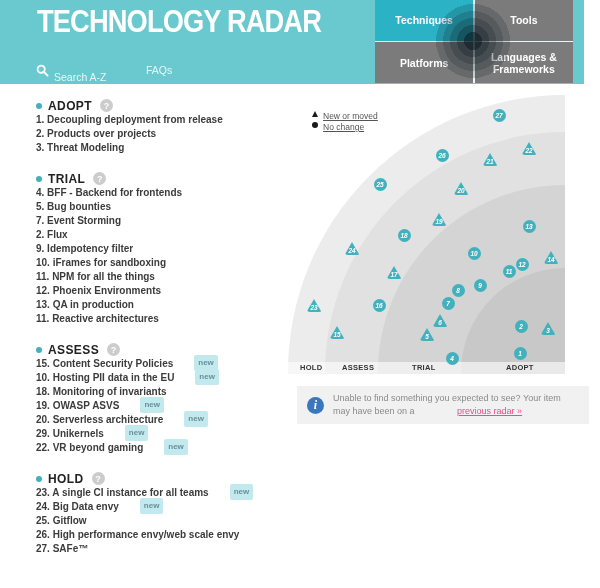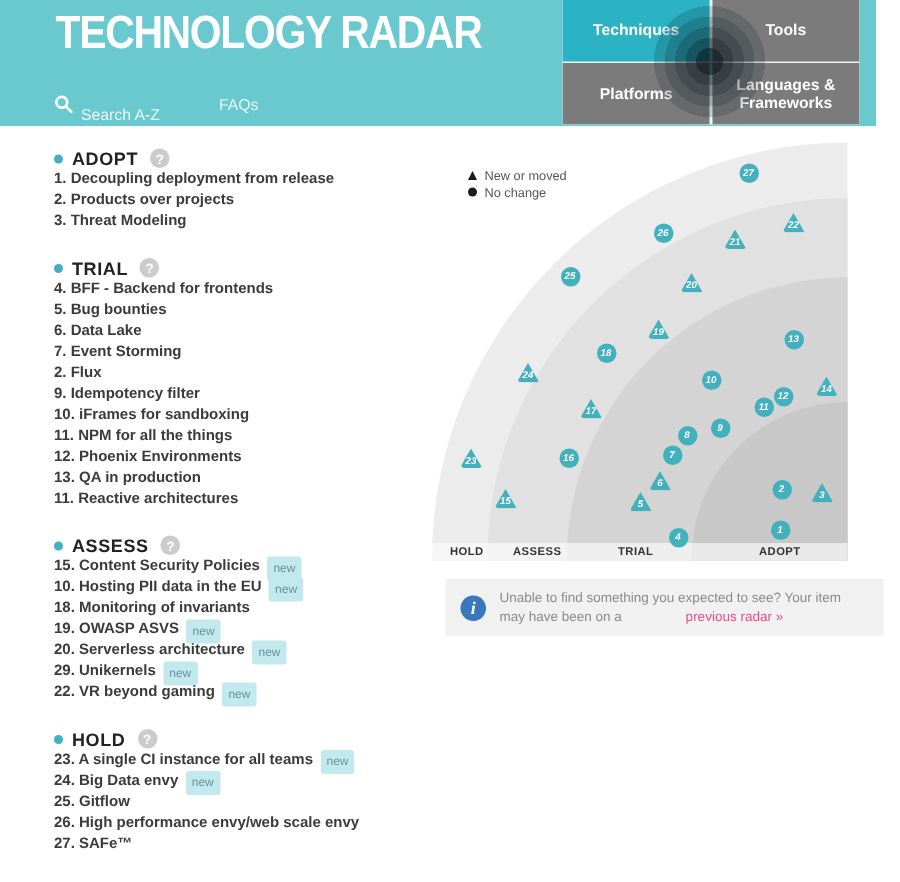--- a/index.html
+++ b/index.html
@@ -39,40 +39,40 @@
   .lists { position:absolute; left:36px; top:98px; width:256px; }
   .section { margin-bottom:16px; }
   .sec-head { height:15px; display:flex; align-items:center; }
   .ring-dot { width:6px; height:6px; border-radius:50%;
               background:var(--blip-teal,#43B1BD); margin-right:6px; flex:0 0 auto; }
   .sec-name { font-size:12px; font-weight:bold; color:#222; letter-spacing:.4px; }
   .qmark { width:13px; height:13px; border-radius:50%; background:#ccc; color:#fff;
            font-size:9px; font-weight:bold; display:flex; align-items:center;
            justify-content:center; margin-left:8px; cursor:pointer; }
   .item { height:14px; line-height:14px; font-size:10px; font-weight:bold; color:#3b3b3b;
-          white-space:nowrap; cursor:pointer; display:flex; align-items:flex-start; }
+          white-space:nowrap; cursor:pointer; display:flex; align-items:flex-end; }
   .new-badge { background:var(--new-badge-bg,#C2E9EE); color:var(--new-badge-text,#68909A);
-               font-size:8px; font-weight:normal; padding:1px 4px; margin-left:5px;
+               font-size:8px; font-weight:bold; padding:1px 4px; margin-left:21px;
                border-radius:2px; }
 
   
   .radar-clip { position:absolute; left:288px; top:95px; width:277px; height:279px;
                 overflow:hidden; z-index:1; }
   .ring { position:absolute; border-radius:50%; }
   .ring-hold   { width:554px; height:554px; left:0;     top:0;     background:var(--ring-hold,#ECECEC); }
   .ring-assess { width:480px; height:480px; left:37px;  top:37px;  background:var(--ring-assess,#E1E1E1); }
   .ring-trial  { width:374px; height:374px; left:90px;  top:90px;  background:var(--ring-trial,#D4D4D4); }
   .ring-adopt  { width:208px; height:208px; left:173px; top:173px; background:var(--ring-adopt,#C8C8C8); }
   .axis-band { position:absolute; left:288px; top:362px; width:277px; height:12px;
                background:rgba(255,255,255,.6); z-index:4; }
   .ring-label { position:absolute; top:362px; height:12px; line-height:12px;
                 font-size:7.5px; font-weight:bold; color:#333; letter-spacing:.3px; z-index:5; }
 
   .legend { position:absolute; left:312px; top:111px; z-index:6; }
-  .legend-row { display:flex; align-items:center; height:11px; font-size:8.5px; color:#555; }
+  .legend-row { display:flex; align-items:flex-start; height:11px; font-size:8.5px; color:#555;text-decoration:underline; }
   .tri-icon { width:0; height:0; border-left:3.5px solid transparent;
               border-right:3.5px solid transparent; border-bottom:6px solid #1a1a1a;
               margin-right:5px; }
   .dot-icon { width:6px; height:6px; border-radius:50%; background:#1a1a1a; margin-right:5px; }
 
   .blip { position:absolute; z-index:7; background:var(--blip-teal,#43B1BD); color:#fff;
           font-size:6.5px; font-style:italic; font-weight:bold; display:flex;
           justify-content:center; cursor:pointer; }
   .blip.circle { width:13px; height:13px; border-radius:50%; align-items:center; }
   .blip.triangle { width:15px; height:13px; align-items:flex-end; padding-bottom:1px;
@@ -81,21 +81,21 @@
 
   
   .info-box { position:absolute; left:297px; top:386px; width:292px; height:38px;
               background:#F1F1F1; display:flex; align-items:center; padding:0 10px; z-index:2; }
   .info-icon { width:17px; height:17px; border-radius:50%; flex:0 0 auto;
                background:var(--info-blue,#3A77BC); color:#fff;
                font-family:"Liberation Serif",serif; font-style:italic; font-weight:bold;
                font-size:12px; display:flex; align-items:center; justify-content:center;
                margin-right:9px; }
   .info-text { font-size:9px; line-height:13px; color:#8a8a8a; }
-  .prev-link { color:var(--link-pink,#E94E8D); cursor:pointer;padding-left:40px; }
+  .prev-link { color:var(--link-pink,#E94E8D); text-decoration:underline; cursor:pointer;padding-left:40px; }
 </style>
 </head>
 <body>
 
 <div class="page">
 
   <div class="header">
     <div class="page-title">TECHNOLOGY RADAR</div>
     <div class="search-row">
       <span class="search-icon">
@@ -137,23 +137,20 @@
         <div class="sec-head">
           <span class="ring-dot"></span>
           <span class="sec-name">TRIAL</span>
           <span class="qmark">?</span>
         </div>
         <div class="item">
           <span>4. BFF - Backend for frontends</span>
         </div>
         <div class="item">
           <span>5. Bug bounties</span>
-        </div>
-        <div class="item">
-          <span>6. Data Lake</span>
         </div>
         <div class="item">
           <span>7. Event Storming</span>
         </div>
         <div class="item">
           <span>2. Flux</span>
         </div>
         <div class="item">
           <span>9. Idempotency filter</span>
         </div>

